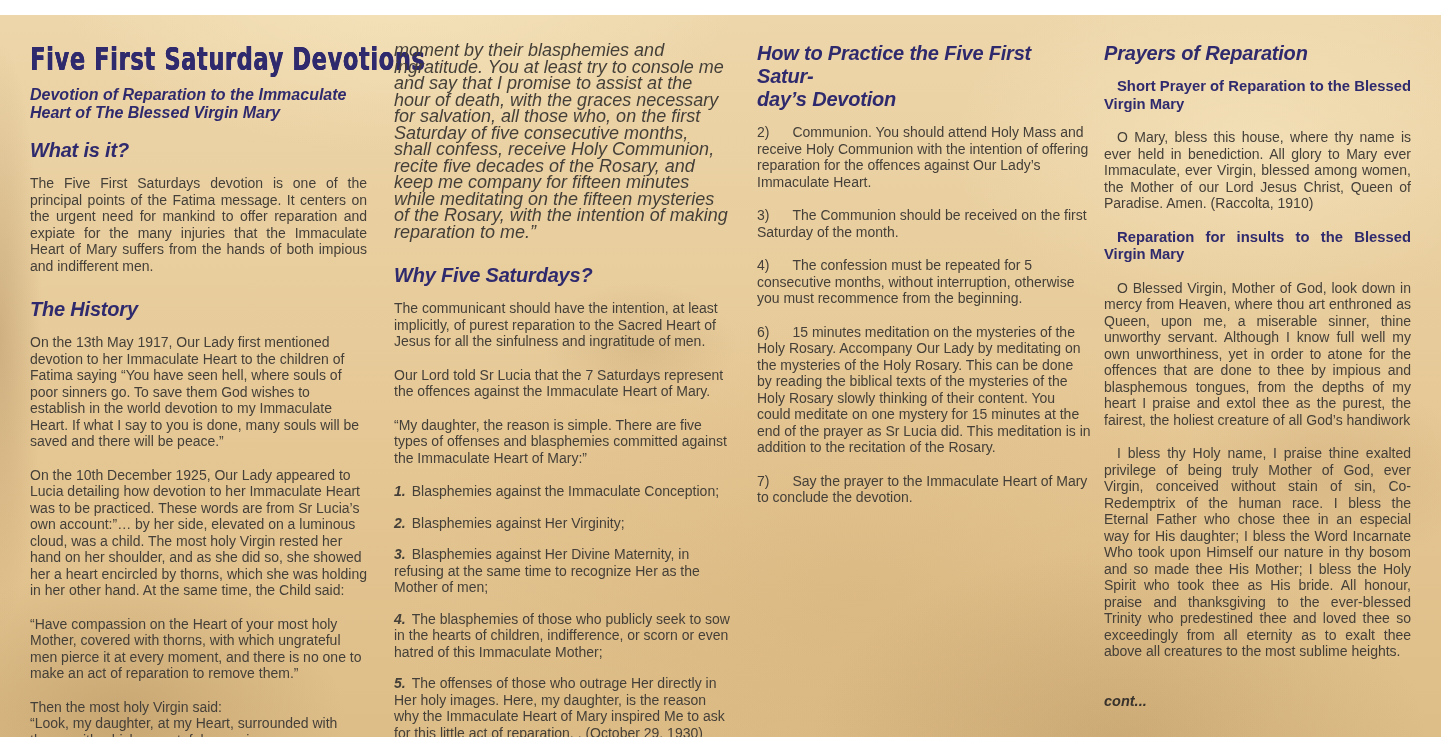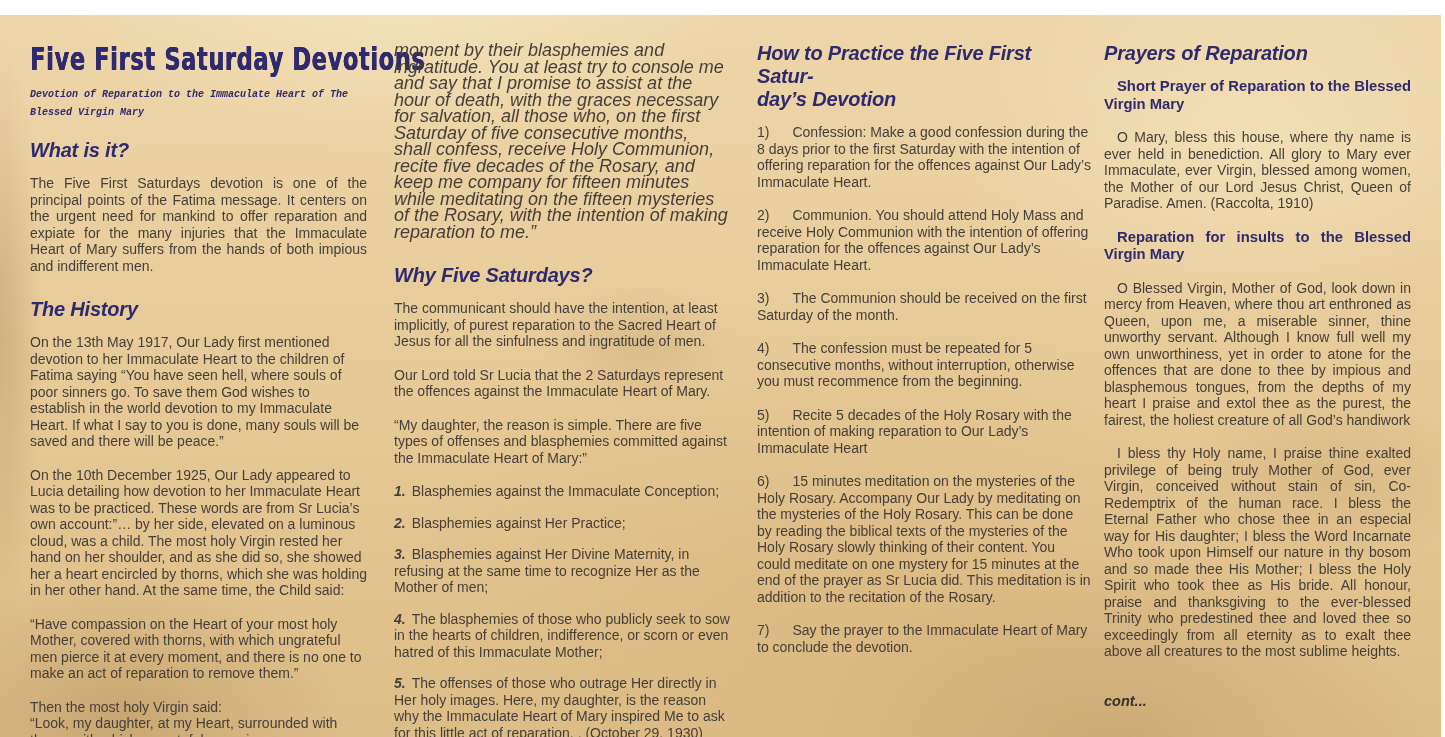--- a/index.html
+++ b/index.html
@@ -29,21 +29,21 @@
 
   .block{margin:0 0 17px;}
   p.paragraph, p.paragraph-italic, p.item{white-space:pre-line;}
 
   h1.title{font-size:32px;line-height:35px;font-weight:bold;color:#2f2a6d;
      margin:0 0 9px;white-space:nowrap;width:max-content;
      transform:scaleX(.70);transform-origin:left center;
      letter-spacing:1px;text-shadow:.7px 0 0 currentColor, 0 .4px 0 currentColor;
      font-family:"DejaVu Sans","Liberation Sans",sans-serif;}
   p.subtitle{font-style:italic;font-weight:bold;color:#2f2a6d;
-     font-size:10px;line-height:17.5px;margin:0 0 18px;font-family:Liberation Mono, monospace;}
+     font-size:16px;line-height:17.5px;margin:0 0 18px;}
   h2.heading{font-style:italic;font-weight:bold;color:#2f2a6d;
      font-size:20px;line-height:23px;margin:24px 0 13px;
      letter-spacing:-.2px;white-space:pre-line;}
   .block:first-child{margin-top:0;}
   .col-1 > h2:nth-child(3){margin-top:12px;}
   h3.subheading{font-weight:bold;color:#2f2a6d;
      font-size:14.8px;line-height:17.5px;margin:0 0 16px;
      text-align:justify;text-indent:13px;}
   p.paragraph-italic{font-style:italic;font-size:18px;}
 
@@ -73,36 +73,34 @@
       <p class="block paragraph">On the 13th May 1917, Our Lady first mentioned devotion to her Immaculate Heart to the children of Fatima saying “You have seen hell, where souls of poor sinners go.  To save them God wishes to establish in the world devotion to my Immaculate Heart.  If what I say to you is done, many souls will be saved and there will be peace.”</p>
       <p class="block paragraph">On the 10th December 1925, Our Lady appeared to Lucia detailing how devotion to her Immaculate Heart was to be practiced.  These words are from Sr Lucia’s own account:”… by her side, elevated on a luminous cloud, was a child. The most holy Virgin rested her hand on her shoulder, and as she did so, she showed her a heart encircled by thorns, which she was holding in her other hand. At the same time, the Child said:</p>
       <p class="block paragraph">“Have compassion on the Heart of your most holy Mother, covered with thorns, with which ungrateful men pierce it at every moment, and there is no one to make an act of reparation to remove them.”</p>
       <p class="block paragraph">Then the most holy Virgin said:
 “Look, my daughter, at my Heart, surrounded with thorns with which ungrateful men pierce me every</p>
     </div>
   <div class="column col-2">
       <p class="block paragraph-italic">moment by their blasphemies and ingratitude. You at least try to console me and say that I promise to assist at the hour of death, with the graces necessary for salvation, all those who, on the first Saturday of five consecutive months, shall confess, receive Holy Communion, recite five decades of the Rosary, and keep me company for fifteen minutes while meditating on the fifteen mysteries of the Rosary, with the intention of making reparation to me.”</p>
       <h2 class="block heading">Why Five Saturdays?</h2>
       <p class="block paragraph">The communicant should have the intention, at least implicitly, of purest reparation to the Sacred Heart of Jesus for all the sinfulness and ingratitude of men.</p>
-      <p class="block paragraph">Our Lord told Sr Lucia that the 2 Saturdays represent the offences against the Immaculate Heart of Mary.</p>
+      <p class="block paragraph">Our Lord told Sr Lucia that the 7 Saturdays represent the offences against the Immaculate Heart of Mary.</p>
       <p class="block paragraph">“My daughter, the reason is simple. There are five types of offenses and blasphemies committed against the Immaculate Heart of Mary:”</p>
       <p class="block item"><span class="marker">1.</span><span class="item-text">Blasphemies against the Immaculate Conception;</span></p>
-      <p class="block item"><span class="marker">2.</span><span class="item-text">Blasphemies against Her Practice;</span></p>
+      <p class="block item"><span class="marker">2.</span><span class="item-text">Blasphemies against Her Virginity;</span></p>
       <p class="block item"><span class="marker">3.</span><span class="item-text">Blasphemies against Her Divine Maternity, in refusing at the same time to recognize Her as the Mother of men;</span></p>
       <p class="block item"><span class="marker">4.</span><span class="item-text">The blasphemies of those who publicly seek to sow in the hearts of children, indifference, or scorn or even hatred of this Immaculate Mother;</span></p>
       <p class="block item"><span class="marker">5.</span><span class="item-text">The offenses of those who outrage Her directly in Her holy images. Here, my daughter, is the reason why the Immaculate Heart of Mary inspired Me to ask for this little act of reparation. . (October 29, 1930)</span></p>
     </div>
   <div class="column col-3">
       <h2 class="block heading">How to Practice the Five First Satur-
 day’s Devotion</h2>
-      <p class="block item"><span class="marker">1)</span><span class="item-text">Confession: Make a good confession during the 8 days prior to the first Saturday with the intention of offering reparation for the offences against Our Lady’s Immaculate Heart.</span></p>
       <p class="block item"><span class="marker">2)</span><span class="item-text">Communion.  You should attend Holy Mass and receive Holy Communion with the intention of offering reparation for the offences against Our Lady’s Immaculate Heart.</span></p>
       <p class="block item"><span class="marker">3)</span><span class="item-text">The Communion should be received on the first Saturday of the month.</span></p>
       <p class="block item"><span class="marker">4)</span><span class="item-text">The confession must be repeated for 5 consecutive months, without interruption, otherwise you must recommence from the beginning.</span></p>
-      <p class="block item"><span class="marker">5)</span><span class="item-text">Recite 5 decades of the Holy Rosary with the intention of making reparation to Our Lady’s Immaculate Heart</span></p>
       <p class="block item"><span class="marker">6)</span><span class="item-text">15 minutes meditation on the mysteries of the Holy Rosary.  Accompany Our Lady by meditating on the mysteries of the Holy Rosary.  This can be done by reading the biblical texts of the mysteries of the Holy Rosary slowly thinking of their content. You could meditate on one mystery for 15 minutes at the end of the prayer as Sr Lucia did.  This meditation is in addition to the recitation of the Rosary.</span></p>
       <p class="block item"><span class="marker">7)</span><span class="item-text">Say the prayer to the Immaculate Heart of Mary to conclude the devotion.</span></p>
     </div>
   <div class="column col-4">
       <h2 class="block heading">Prayers of Reparation</h2>
       <h3 class="block subheading">Short Prayer of Reparation to the Blessed Virgin Mary</h3>
       <p class="block paragraph">O Mary, bless this house, where thy name is ever held in benediction. All glory to Mary ever Immaculate, ever Virgin, blessed among women, the Mother of our Lord Jesus Christ, Queen of Paradise. Amen.  (Raccolta, 1910)</p>
       <h3 class="block subheading">Reparation for insults to the Blessed Virgin Mary</h3>
       <p class="block paragraph">O Blessed Virgin, Mother of God, look down in mercy from Heaven, where thou art enthroned as Queen, upon me, a miserable sinner, thine unworthy servant. Although I know full well my own unworthiness, yet in order to atone for the offences that are done to thee by impious and blasphemous tongues, from the depths of my heart I praise and extol thee as the purest, the fairest, the holiest creature of all God’s handiwork</p>
       <p class="block paragraph">I bless thy Holy name, I praise thine exalted privilege of being truly Mother of God, ever Virgin, conceived without stain of sin, Co-Redemptrix of the human race. I bless the Eternal Father who chose thee in an especial way for His daughter; I bless the Word Incarnate Who took upon Himself our nature in thy bosom and so made thee His Mother; I bless the Holy Spirit who took thee as His bride. All honour, praise and thanksgiving to the ever-blessed Trinity who predestined thee and loved thee so exceedingly from all eternity as to exalt thee above all creatures to the most sublime heights.</p>

